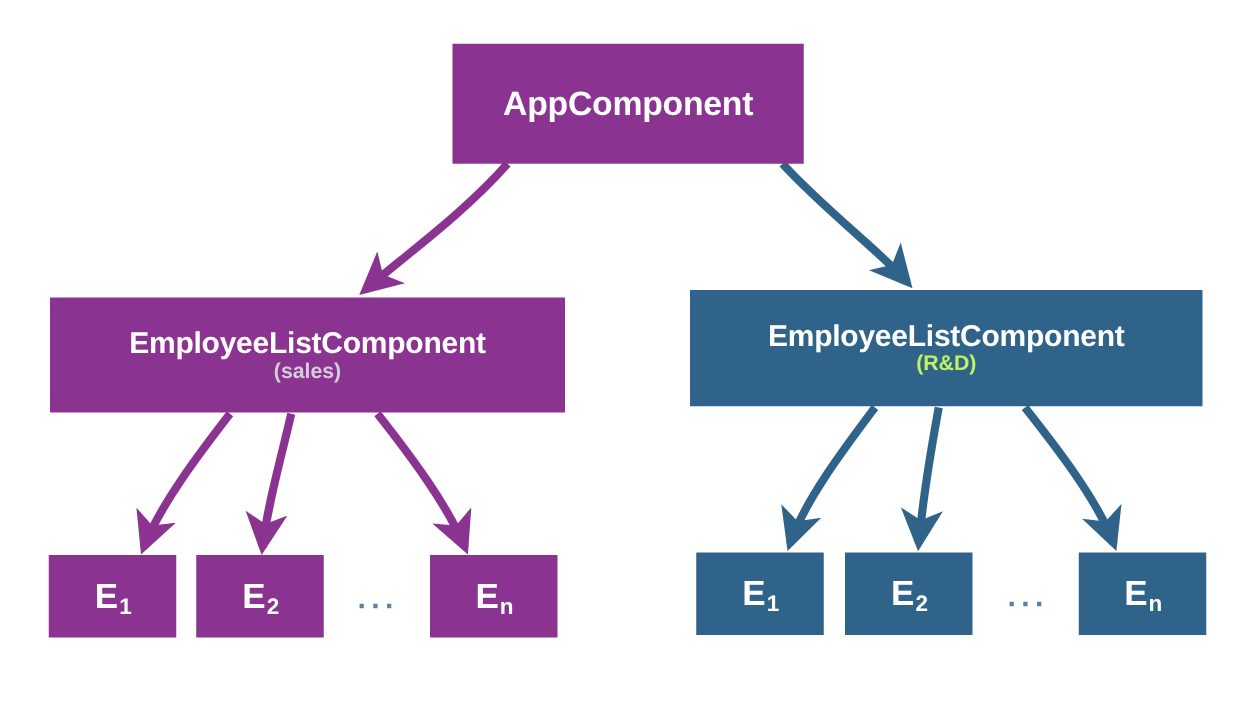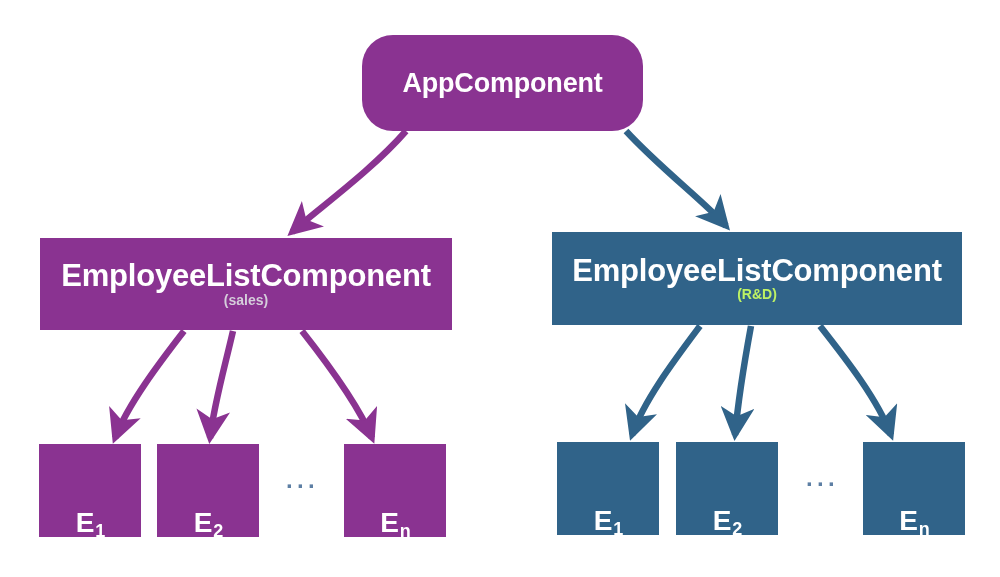--- a/index.html
+++ b/index.html
@@ -48,50 +48,48 @@
     white-space: nowrap;
   }
 
   
   #node-app {
     left: 362px;
     top: 35px;
     width: 281px;
     height: 96px;
     background: #8a3391;
-    border-radius: 31px;
   }
   #node-app .node-title { font-size: 27px; }
 
   
   #node-list-sales {
     left: 40px;
     top: 238px;
     width: 412px;
     height: 92px;
     background: #8a3391;
   }
   #node-list-rnd {
     left: 552px;
     top: 232px;
     width: 410px;
     height: 93px;
     background: #306389;
   }
-  .list-node .node-title { font-size: 31px; margin-bottom: 0; }
-  .list-node .node-sub { font-size: 14px; }
+  .list-node .node-title { font-size: 24px; margin-bottom: 0; }
+  .list-node .node-sub { font-size: 17px; }
   #node-list-sales .node-sub { color: #d5cedb; }
   #node-list-rnd .node-sub { color: #bef264; }
 
   
   .leaf {
     top: 444px;
     width: 102px;
-    height: 93px;
-    justify-content: flex-end;
+    height: 66px;
   }
   .leaf .node-title {
     font-size: 28px;
   }
   .leaf .node-title sub {
     font-size: 18px;
     vertical-align: baseline;
     position: relative;
     top: 5px;
     left: 1px;

